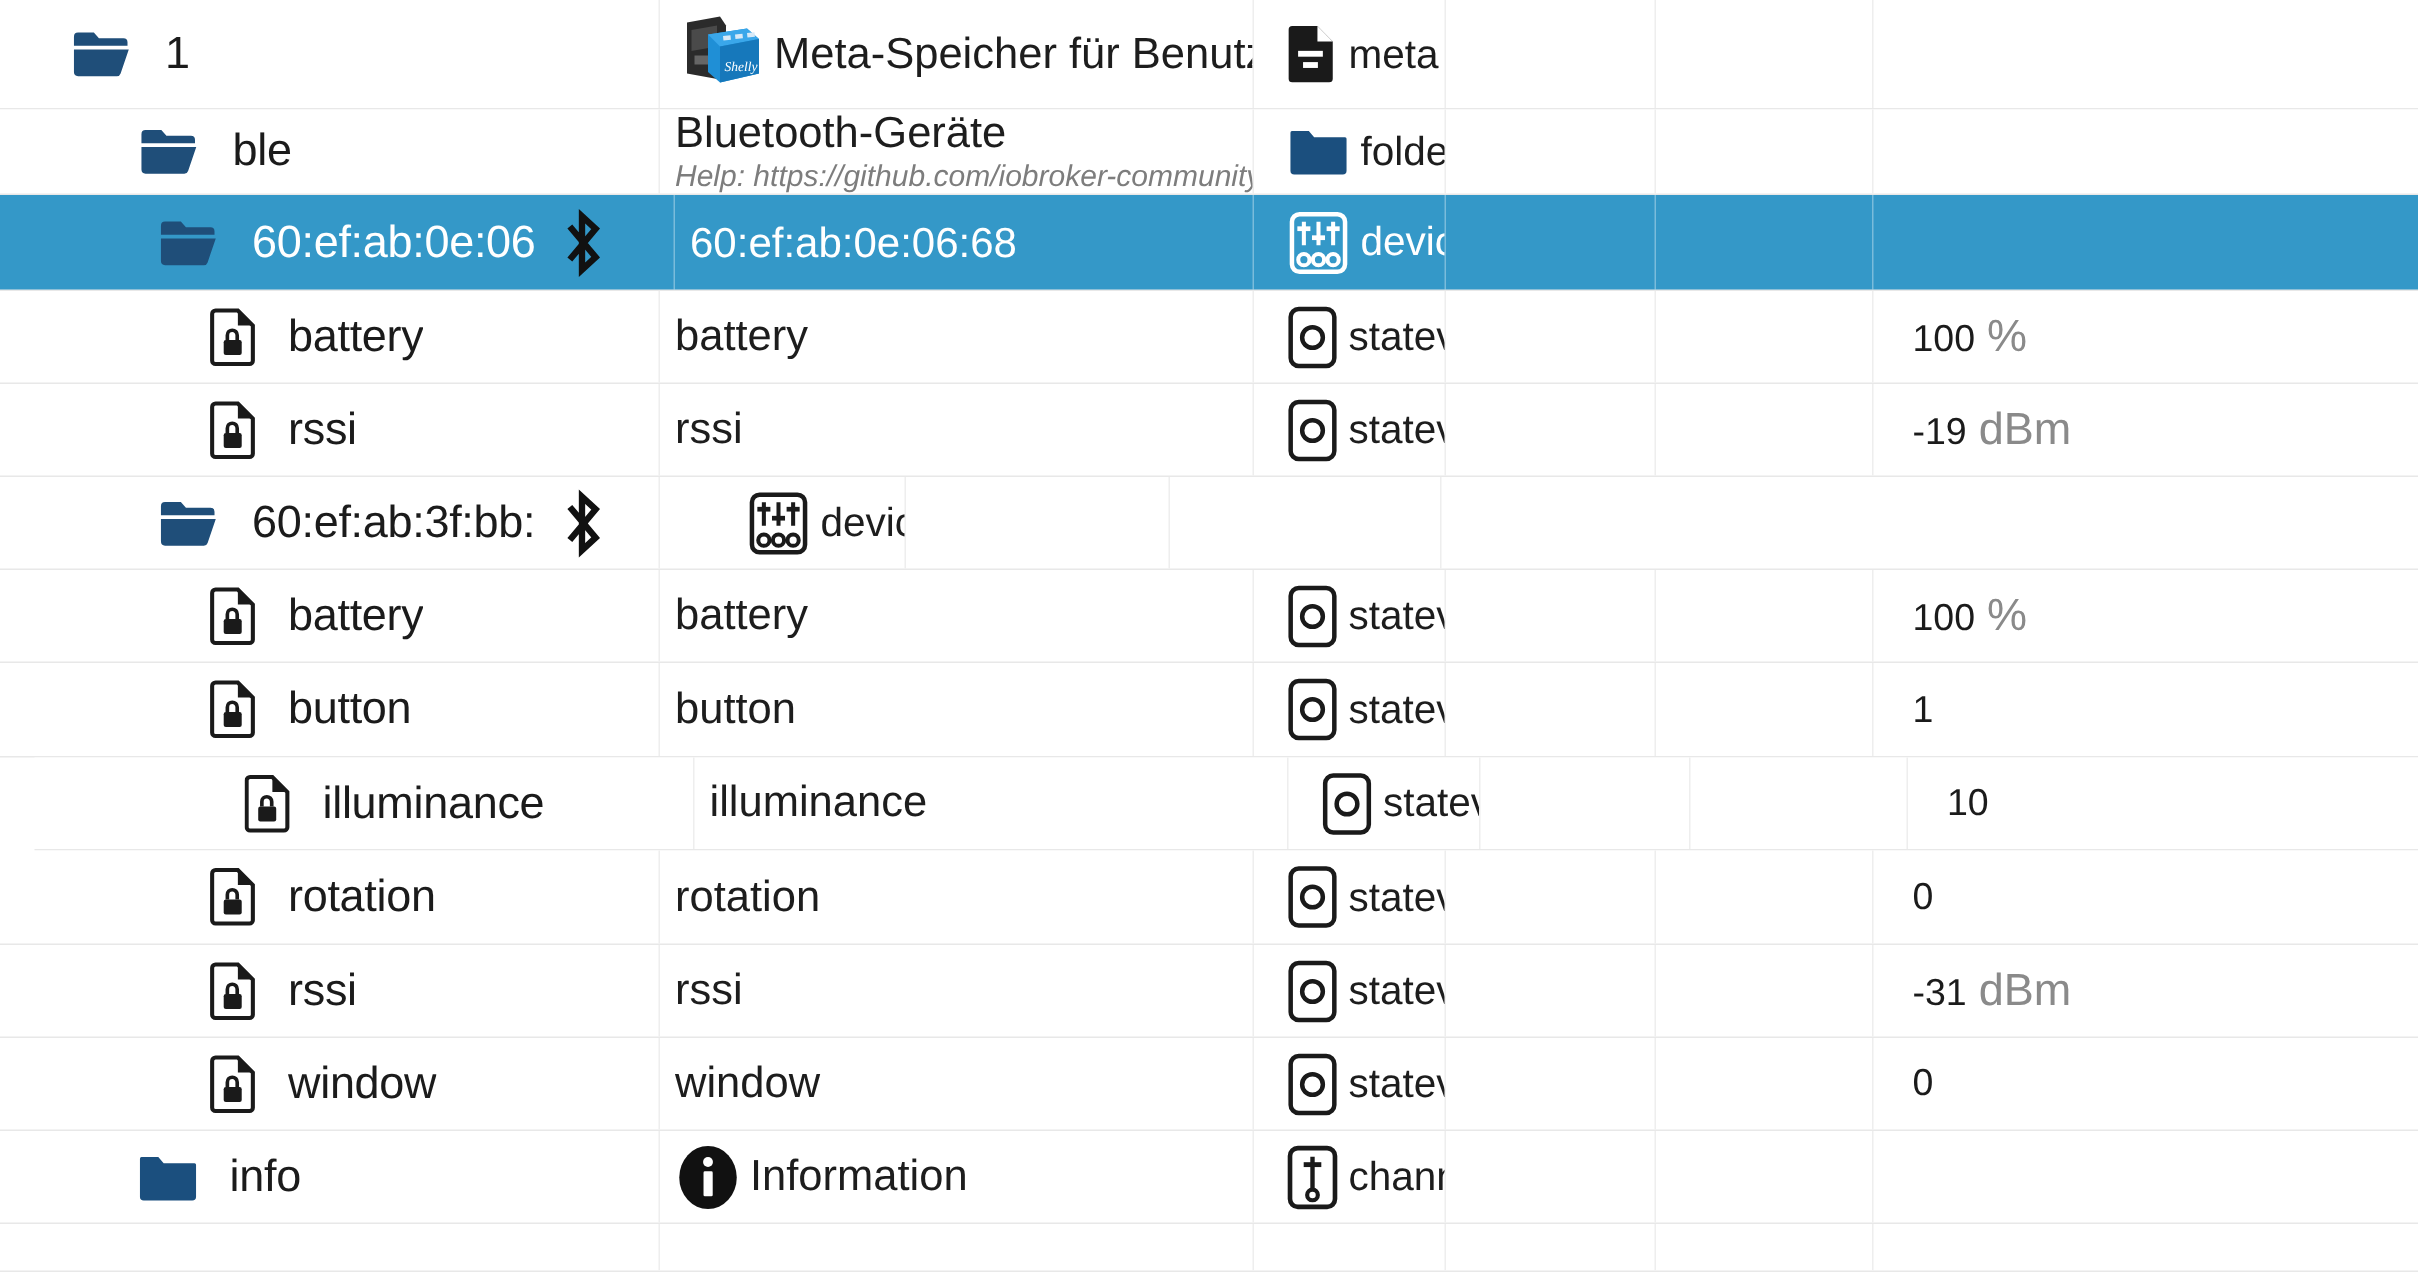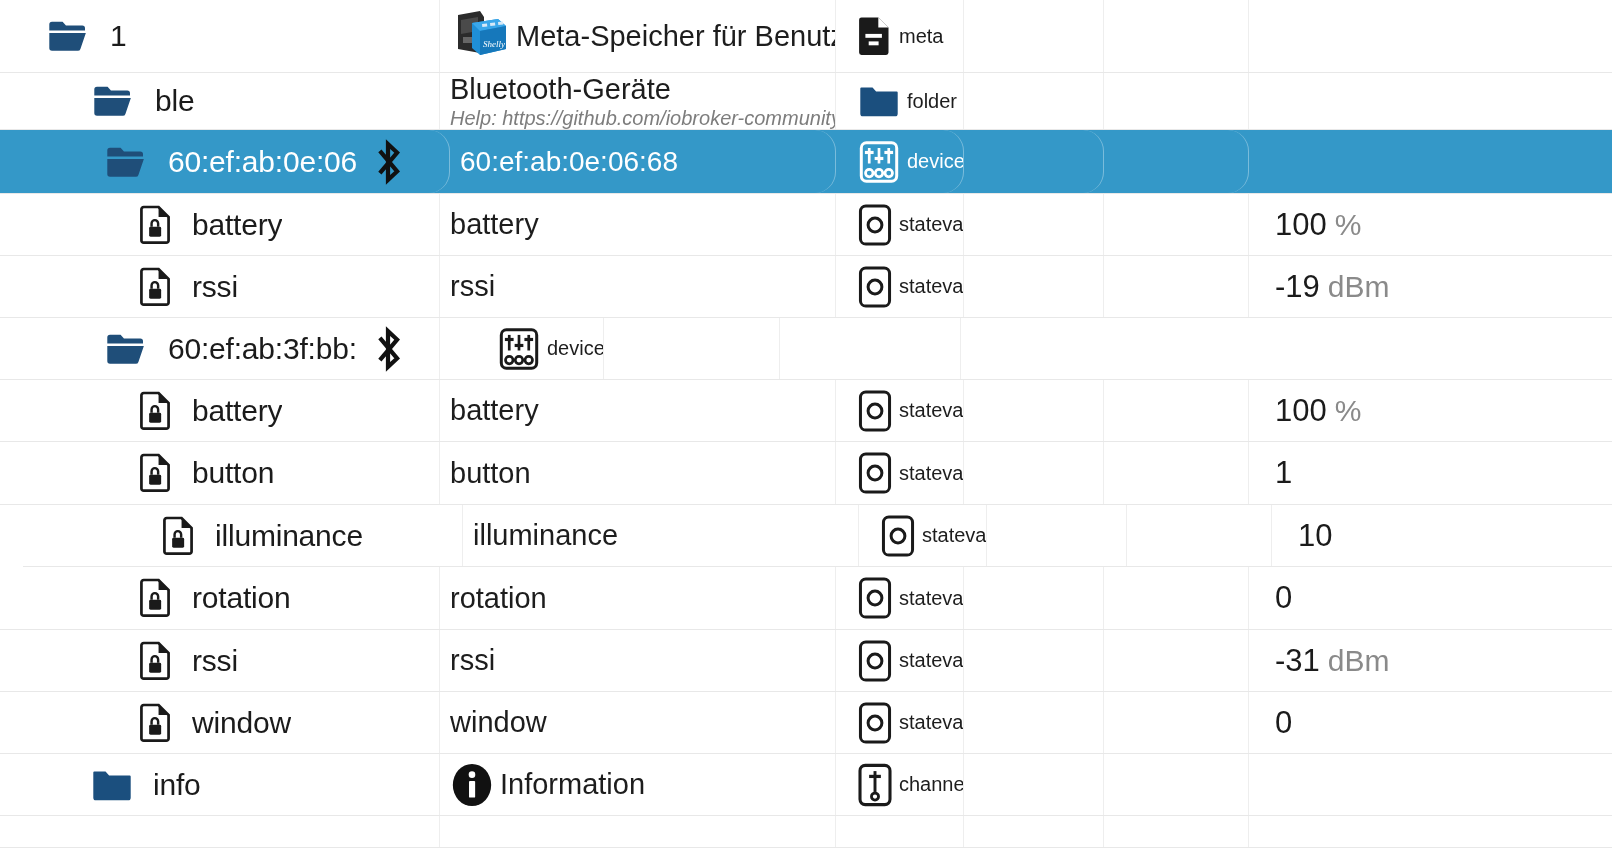--- a/index.html
+++ b/index.html
@@ -23,21 +23,21 @@
 
   
   .cell {
     position: relative;
     display: flex;
     align-items: center;
     overflow: hidden;
     white-space: nowrap;
     border-right: 1px solid #eeeeee;
   }
-  .row.selected .cell { border-right-color: rgba(255,255,255,0.35); border-radius: 21px; }
+  .row.selected .cell { border-right-color: rgba(255,255,255,0.35); }
 
   .c-name  { width: 440px; flex: 0 0 440px; }
   .row.selected .c-name { width: 450px; flex: 0 0 450px; }
   .c-desc  { width: 396px; flex: 0 0 396px; }
   .row.selected .c-desc { width: 386px; flex: 0 0 386px; }
   .c-type  { width: 128px; flex: 0 0 128px; }
   .c-e1    { width: 140px; flex: 0 0 140px; }
   .c-e2    { width: 145px; flex: 0 0 145px; }
   .c-val   { width: 363px; flex: 0 0 363px; border-right: none; }
 
@@ -61,26 +61,26 @@
   
   .desc-wrap { display: flex; align-items: center; width: 100%; padding-left: 10px; }
   .desc-img { flex: 0 0 auto; margin-right: 6px; }
   .desc-txt { display: flex; flex-direction: column; justify-content: center; overflow: hidden; }
   .desc-main { font-size: 29px; color: #1d1d1d; white-space: nowrap; }
   .row.selected .desc-main { color: #ffffff; font-size: 28px; }
   .desc-help { font-size: 20px; color: #7d7d7d; font-style: italic; white-space: nowrap; margin-top: 1px; }
 
   
   .type-wrap { display: flex; align-items: center; padding-left: 22px; }
-  .type-lbl { font-size: 20px; color: #1d1d1d; margin-left: 7px; }
+  .type-lbl { font-size: 27px; color: #1d1d1d; margin-left: 7px; }
   .row.selected .type-lbl { color: #ffffff; }
 
   
   .val-wrap { display: flex; align-items: baseline; padding-left: 26px; }
-  .val-num { font-size: 31px; color: #1b1b1b; }
+  .val-num { font-size: 25px; color: #1b1b1b; }
   .val-unit { font-size: 30px; color: #8a8a8a; margin-left: 8px; }
 
   
   .row.partial { height: 32px; overflow: hidden; }
 
   svg { display: block; }
 </style>
 </head>
 <body>
 

